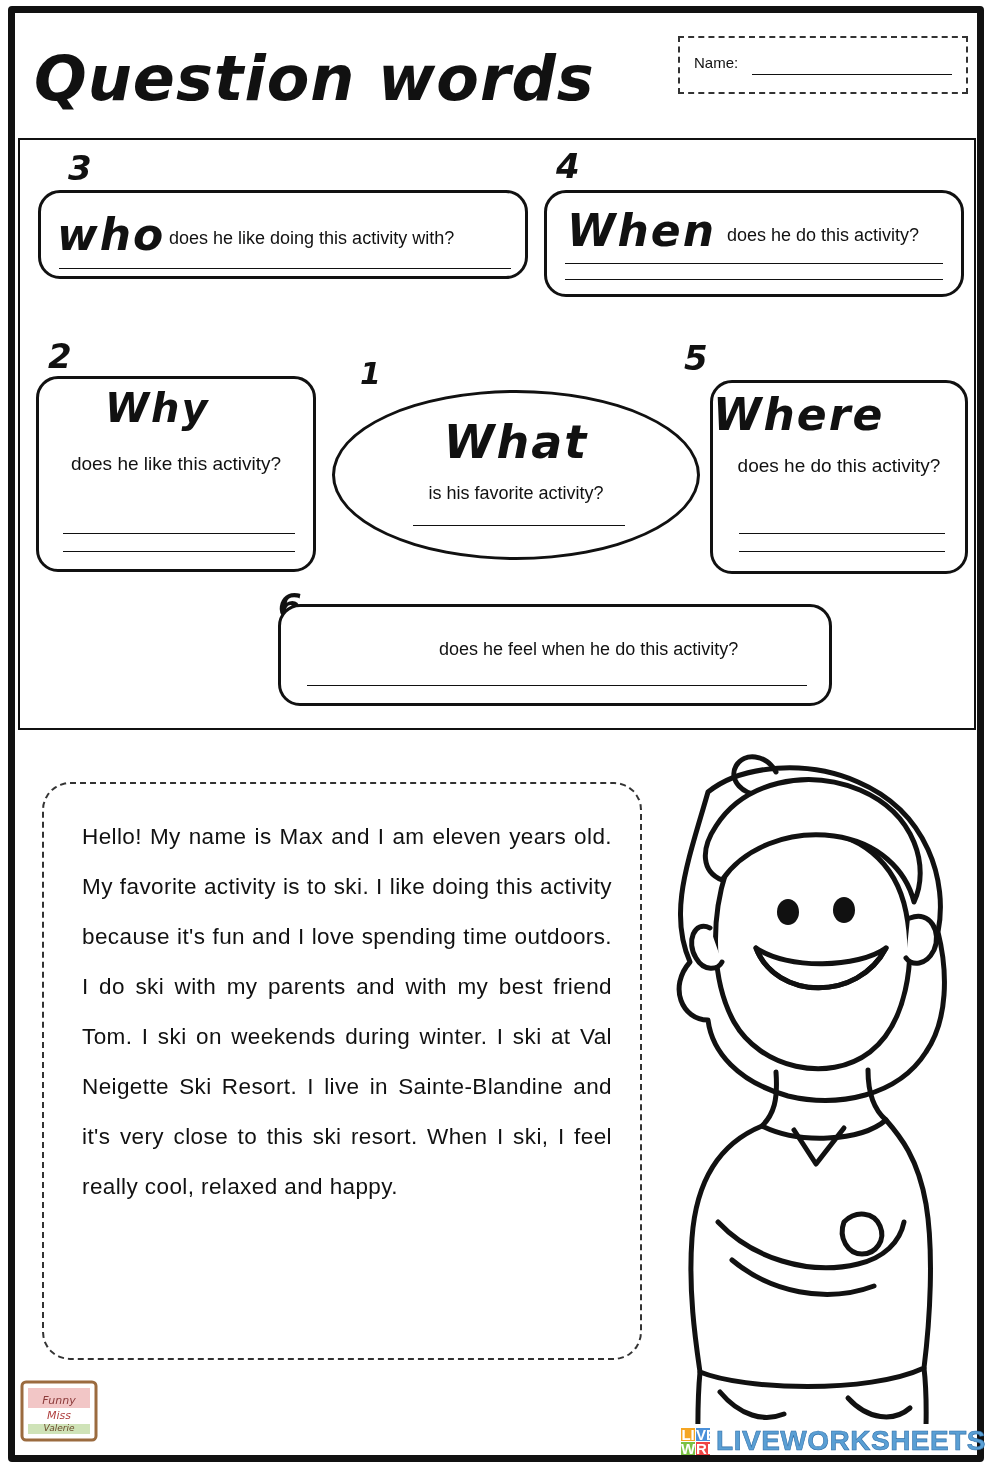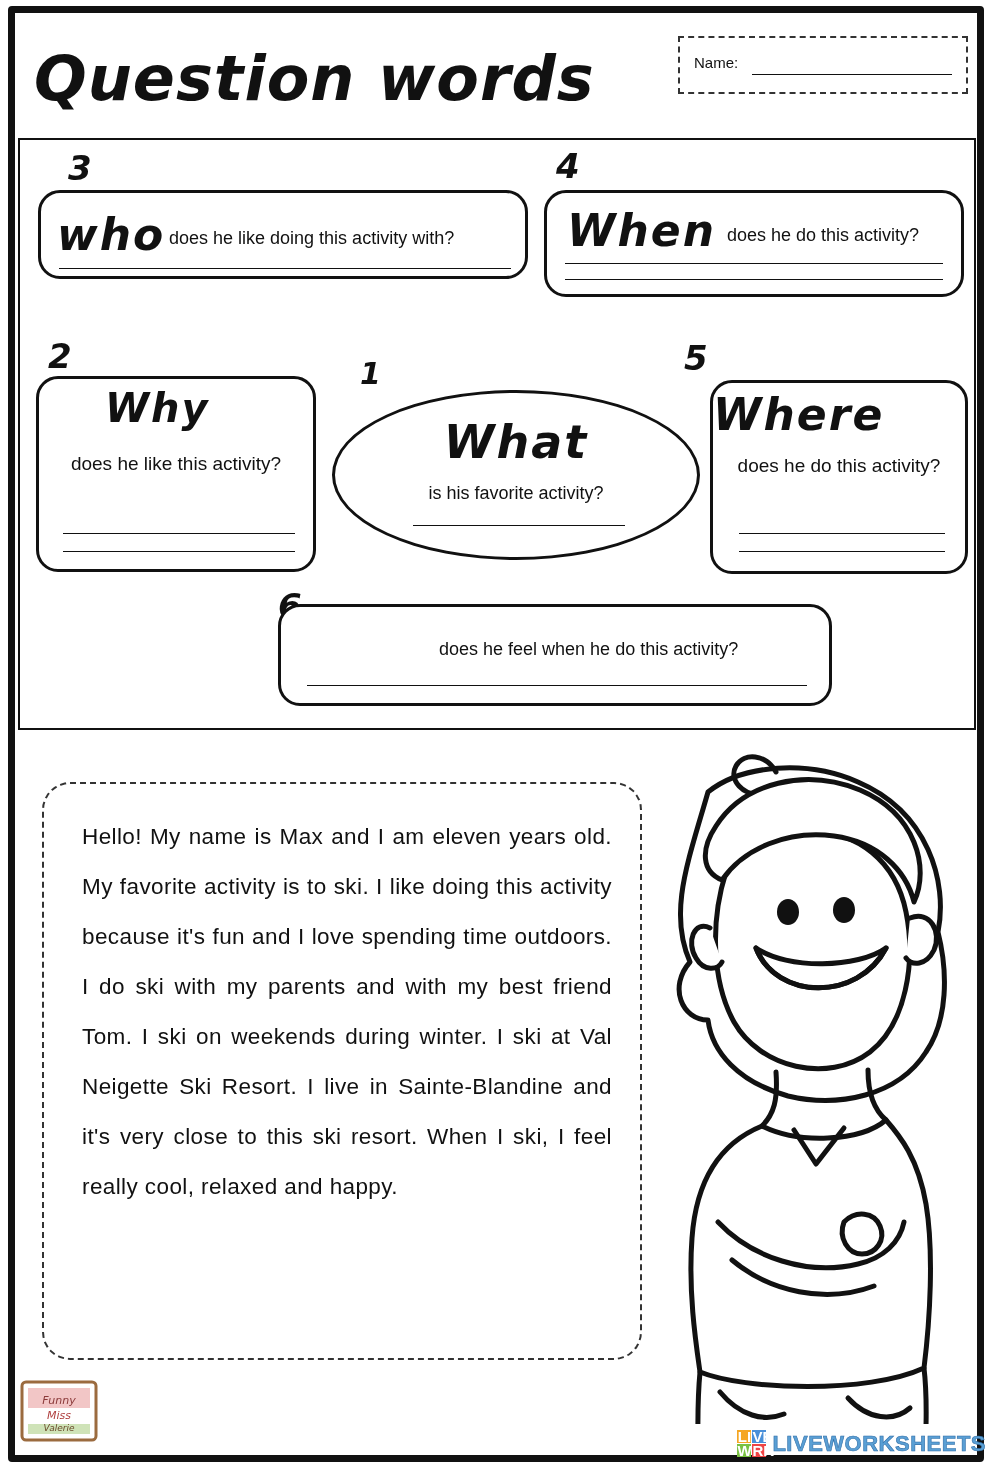--- a/index.html
+++ b/index.html
@@ -234,21 +234,21 @@
     color: #fff;
     text-align: center;
     line-height: 13px;
   }
   .lw-l { background: #f5a623; }
   .lw-i { background: #4a90d9; }
   .lw-v { background: #7ac143; }
   .lw-e { background: #ef4444; }
   .lw-word {
     font-family: "Liberation Sans", sans-serif;
-    font-size: 22px;
+    font-size: 28px;
     font-weight: 700;
     letter-spacing: 0.5px;
     color: #5a9fd4;
     -webkit-text-stroke: 0.6px #2f6ea8;
   }
 </style>
 </head>
 <body>
 
 <div class="sheet">

